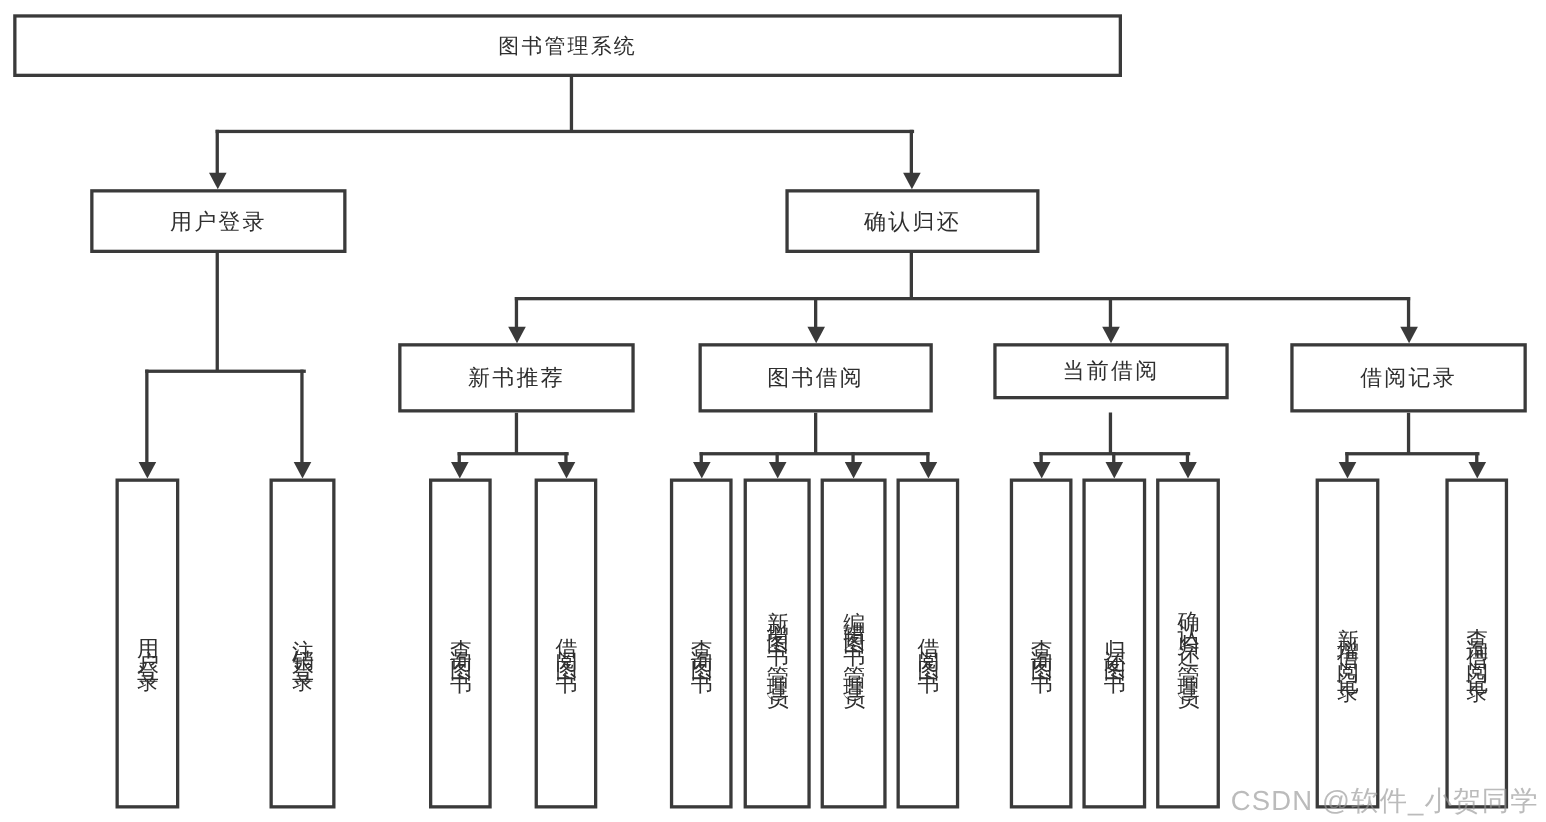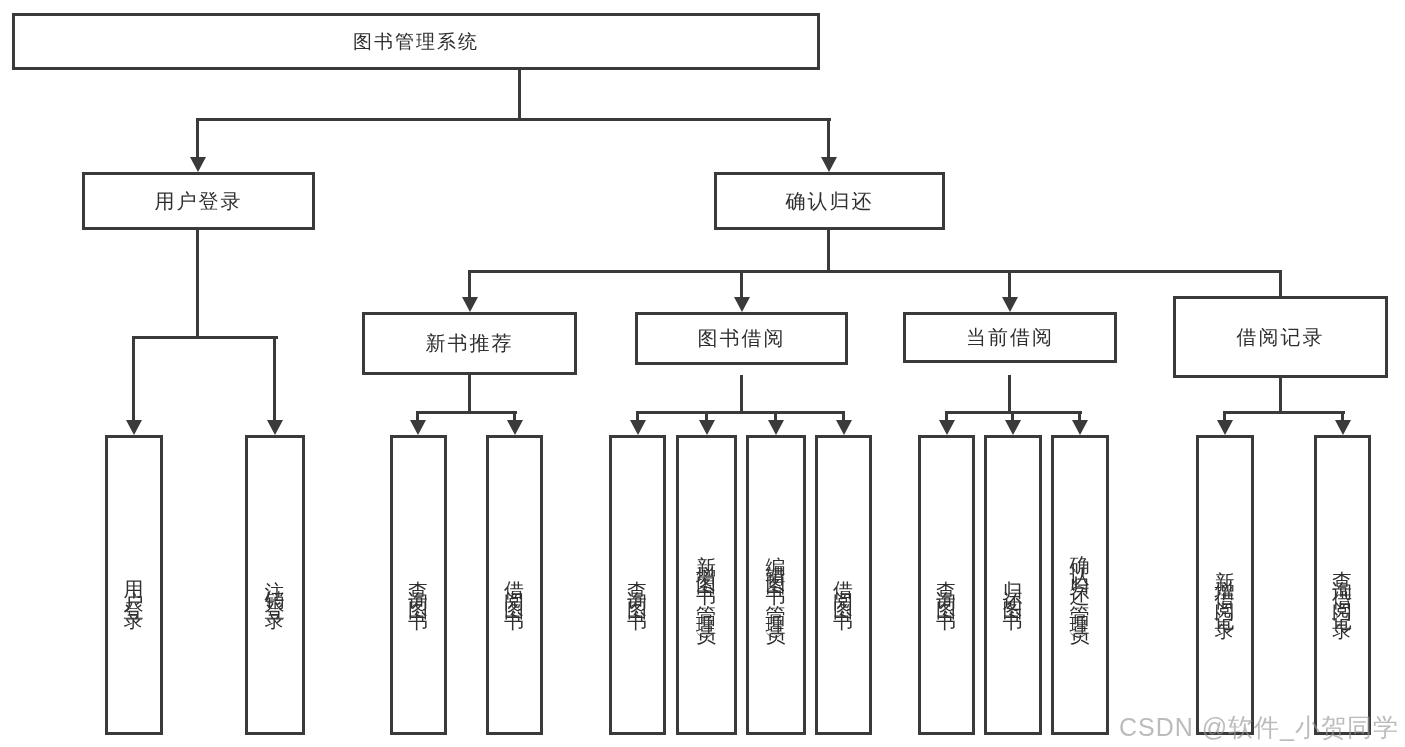--- a/index.html
+++ b/index.html
@@ -117,33 +117,33 @@
   <div class="arr" style="left:1072px;top:420px"></div>
 
   <div class="vline" style="left:1279px;top:375px;width:3px;height:38px"></div>
   <div class="hline" style="left:1223px;top:411px;width:122px;height:3px"></div>
   <div class="vline" style="left:1223px;top:411px;width:3px;height:10px"></div>
   <div class="arr" style="left:1217px;top:420px"></div>
   <div class="vline" style="left:1341px;top:411px;width:3px;height:10px"></div>
   <div class="arr" style="left:1335px;top:420px"></div>
 </div>
 
-<div class="box hbox" style="left:12px;top:13px;width:808px;height:57px;font-size:19px">图书管理系统</div>
+<div class="box hbox" style="left:12px;top:13px;width:1008px;height:57px;font-size:19px">图书管理系统</div>
 
 <div class="box hbox" style="left:82px;top:172px;width:233px;height:58px">用户登录</div>
 
 <div class="box hbox" style="left:714px;top:172px;width:231px;height:58px">确认归还</div>
 
 <div class="box hbox" style="left:362px;top:312px;width:215px;height:63px">新书推荐</div>
 
-<div class="box hbox" style="left:635px;top:312px;width:213px;height:53px">图书借阅</div>
+<div class="box hbox" style="left:635px;top:312px;width:213px;height:63px">图书借阅</div>
 
 <div class="box hbox" style="left:903px;top:312px;width:214px;height:51px">当前借阅</div>
 
-<div class="box hbox" style="left:1173px;top:296px;width:215px;height:82px">借阅记录</div>
+<div class="box hbox" style="left:1173px;top:312px;width:215px;height:63px">借阅记录</div>
 
 <div class="box vbox" style="left:105px;top:435px;width:58px;height:300px">
   <span class="vtext">用户登录</span>
 </div>
 
 <div class="box vbox" style="left:245px;top:435px;width:60px;height:300px">
   <span class="vtext">注销登录</span>
 </div>
 
 <div class="box vbox" style="left:390px;top:435px;width:57px;height:300px">

